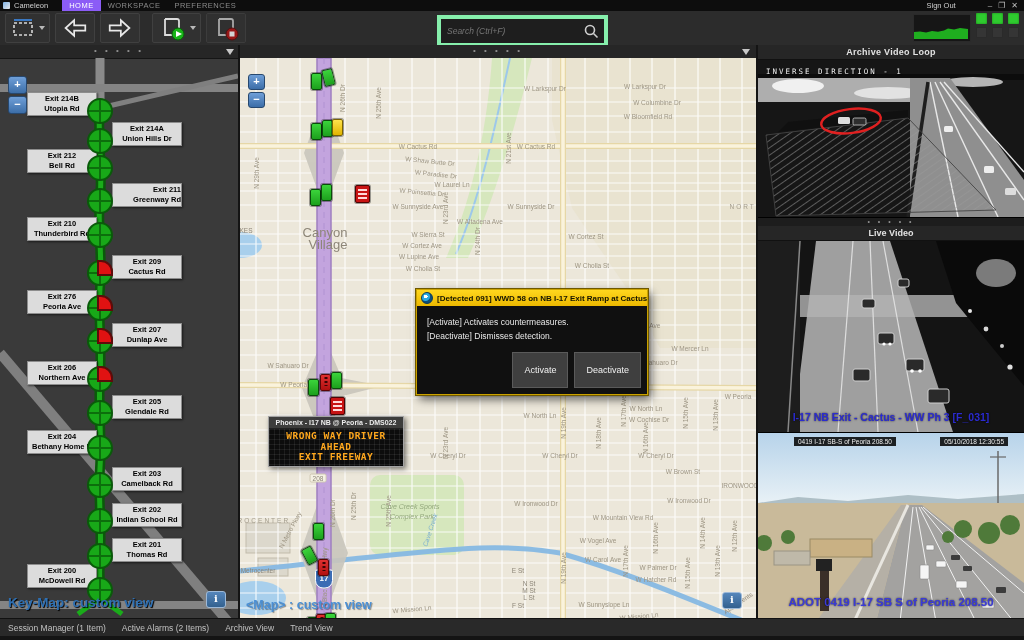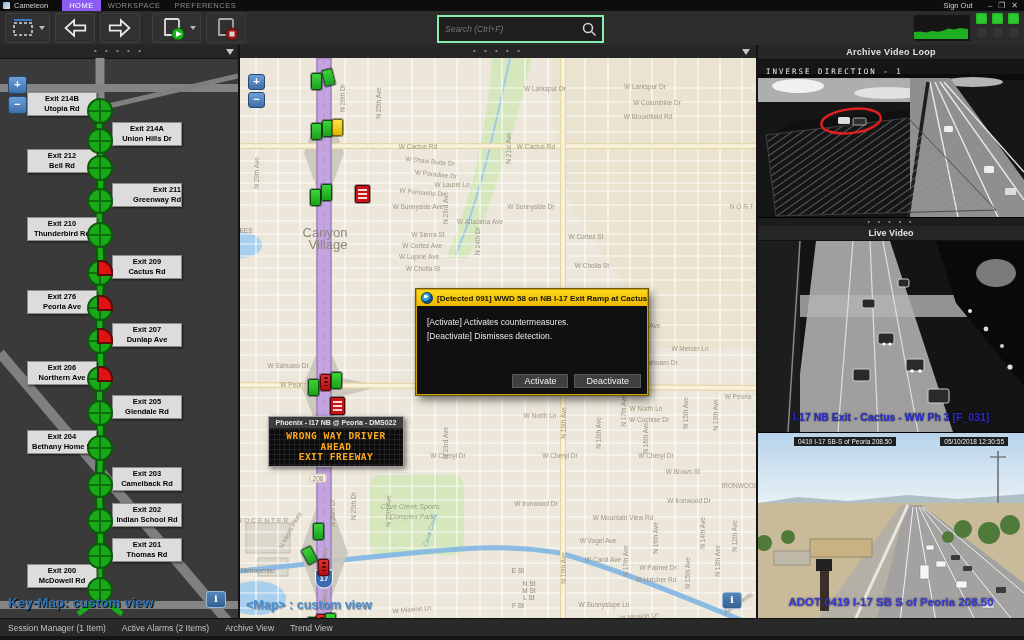--- a/index.html
+++ b/index.html
@@ -5,28 +5,28 @@
   html,body{margin:0;padding:0;background:#111;}
   #app{position:relative;width:1024px;height:640px;background:#1b1b1b;overflow:hidden;
        font-family:"Liberation Sans",sans-serif;color:#ddd;-webkit-font-smoothing:antialiased;}
 
   
   #menubar{position:absolute;left:0;top:0;width:1024px;height:11px;background:#0d0d0d;font-size:7.5px;display:flex;align-items:center;}
   #app-icon{width:7px;height:7px;margin:0 4px 0 3px;background:linear-gradient(135deg,#7fb4e8,#e8e8e8);border-radius:1px;}
   #app-title{color:#cfcfcf;margin-right:14px;}
   .menu-tab{padding:0 7px;height:11px;line-height:11px;color:#8a8a8a;letter-spacing:.5px;}
   .menu-tab.active{color:#fff;background:#8b5cf6;}
-  #menubar-right{margin-left:auto;display:flex;align-items:flex-end;gap:9px;padding-right:6px;color:#cfcfcf;}
+  #menubar-right{margin-left:auto;display:flex;align-items:flex-end;gap:26px;padding-right:6px;color:#cfcfcf;}
   .winctl{color:#bdbdbd;font-size:8px;}
 
   
   #toolbar{position:absolute;left:0;top:11px;width:1024px;height:34px;background:#2c2c2c;border-bottom:1px solid #161616;display:flex;align-items:center;}
   .tool-btn{height:28px;background:#313131;border:1px solid #404040;border-radius:2px;margin-left:5px;display:flex;align-items:center;justify-content:center;padding:0 4px;}
   .caret{width:0;height:0;border-left:3px solid transparent;border-right:3px solid transparent;border-top:4px solid #b8b8b8;margin-left:3px;}
-  #search-wrap{position:absolute;left:437px;top:4px;width:163px;height:24px;background:#1e1e1e;border:2px solid #86efac;display:flex;align-items:center;}
+  #search-wrap{position:absolute;left:437px;top:4px;width:163px;height:24px;background:#1e1e1e;border:4px solid #86efac;display:flex;align-items:center;}
   #search-input{flex:1;background:transparent;border:none;outline:none;color:#9a9a9a;font-style:italic;font-size:8.5px;padding:0 6px;font-family:"Liberation Sans",sans-serif;}
   #sparkline{position:absolute;left:913px;top:3px;width:56px;height:26px;background:#161616;border:1px solid #2a2a2a;}
   #indicators{position:absolute;left:976px;top:2px;display:flex;gap:5px;}
   .ind-col{display:flex;flex-direction:column;gap:3px;}
   .ind{width:11px;height:11px;border-radius:1px;}
   .ind.green{background:#2fca2f;box-shadow:0 0 2px #1a7a1a inset;}
   .ind.gray{background:#353535;border:1px solid #2a2a2a;width:9px;height:9px;}
 
   
   .panel-strip{position:absolute;height:13px;background:#262626;border-bottom:1px solid #151515;font-size:8px;color:#8f8f8f;text-align:center;line-height:12px;letter-spacing:3px;}
@@ -75,21 +75,21 @@
   #dms-led{background:#0c0c0c;padding:2px 0 3px;border-top:1px solid #222;
     background-image:repeating-linear-gradient(90deg,rgba(255,255,255,.07) 0 1px,rgba(0,0,0,0) 1px 5px),repeating-linear-gradient(rgba(255,255,255,.07) 0 1px,rgba(0,0,0,0) 1px 5px);}
   .led-line{font-family:"DejaVu Sans Mono",monospace;font-weight:bold;font-size:9.5px;line-height:10.5px;color:#ffa81e;text-align:center;letter-spacing:.5px;}
 
   
   #dialog{position:absolute;left:176px;top:231px;width:230px;height:104px;z-index:9;background:#101010;border:1px solid #caa100;box-shadow:0 0 0 1px #6e5800,3px 4px 9px rgba(0,0,0,.65);}
   #dialog-title{height:16px;background:linear-gradient(#ffd71e,#ecb800);display:flex;align-items:center;padding:0 4px;color:#141400;font-size:8px;font-weight:bold;white-space:nowrap;}
   #dialog-icon{width:10px;height:10px;border-radius:50%;margin-right:4px;flex:0 0 auto;background:radial-gradient(circle at 35% 35%,#ffffff 0 2px,#2aa9e0 2px 4px,#0d4f7a 5px);border:1px solid #0a3a5a;}
   #dialog-body{padding:9px 10px;font-size:8.5px;color:#e8e8e8;line-height:1.7;}
   #dialog-buttons{position:absolute;right:6px;bottom:6px;display:flex;gap:6px;}
-  .dlg-btn{background:#3f3f3f;border:1px solid #5a5a5a;color:#f0f0f0;font-size:9px;padding:1px 11px;font-family:"Liberation Sans",sans-serif;}
+  .dlg-btn{background:#3f3f3f;border:1px solid #5a5a5a;color:#f0f0f0;font-size:9px;padding:12px 11px;font-family:"Liberation Sans",sans-serif;}
 
   
   #rightcol{position:absolute;left:758px;top:45px;width:266px;height:573px;background:#1d1d1d;overflow:hidden;}
   .vid-header{height:14px;background:#262626;color:#e2e2e2;font-size:9px;font-weight:bold;text-align:center;line-height:14px;border-bottom:1px solid #111;}
   .dots{color:#8f8f8f;font-size:7px;letter-spacing:3px;text-align:center;line-height:8px;}
   .vid{position:relative;background:#101010;border-bottom:1px solid #000;overflow:hidden;}
   .vid svg{display:block;}
   #archive-overlay{position:absolute;left:8px;top:7px;font-family:"DejaVu Sans Mono",monospace;font-size:7.5px;letter-spacing:2px;color:#f0f0f0;text-shadow:1px 1px 1px #000;}
   .cam-caption{position:absolute;left:0;right:0;text-align:center;font-weight:bold;color:#2b2bd0;text-shadow:0 0 2px rgba(0,0,0,.8);}
   #live-caption{bottom:9px;font-size:10.5px;}

